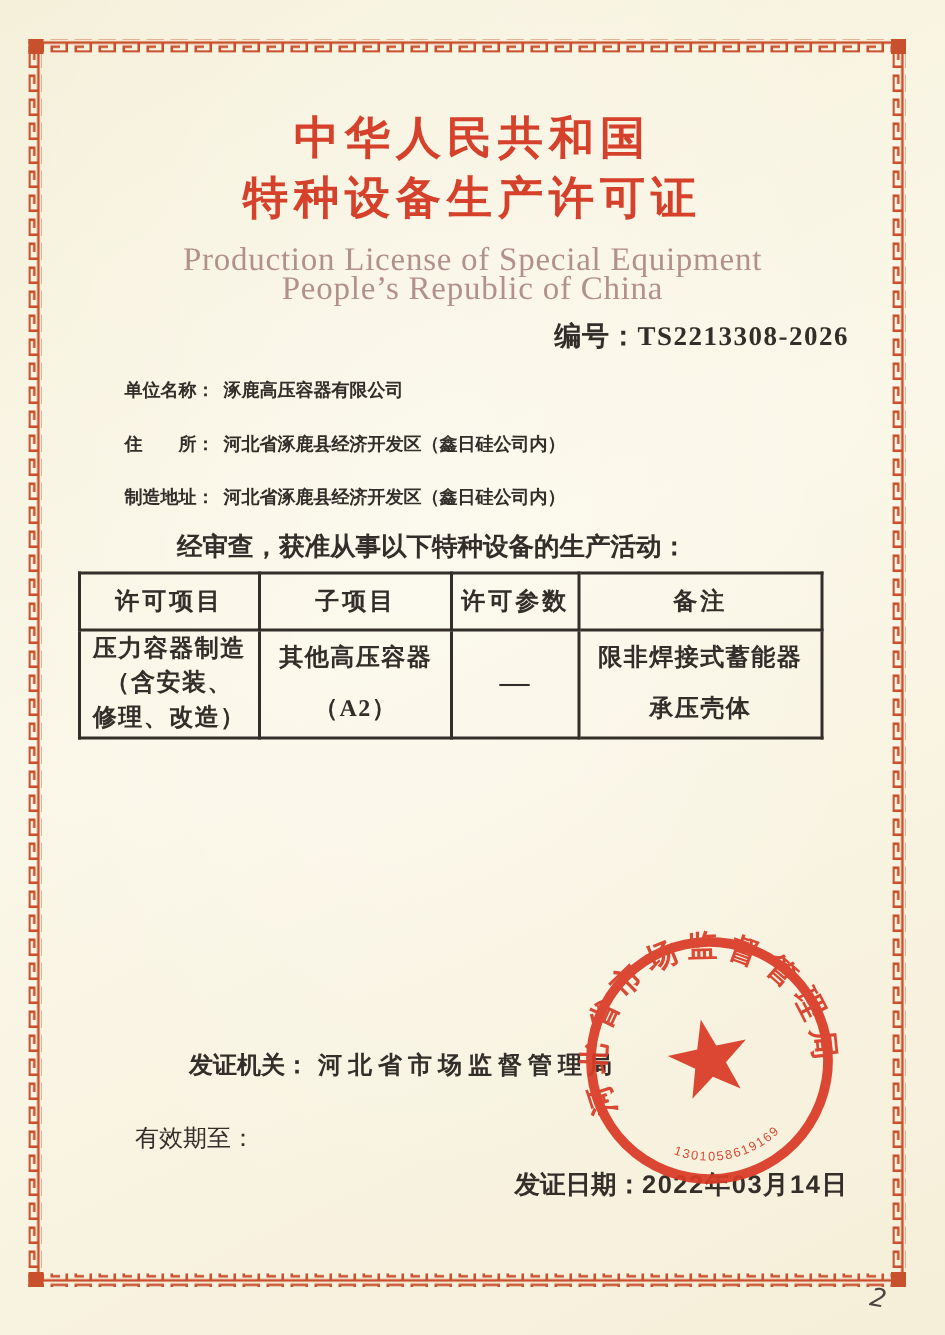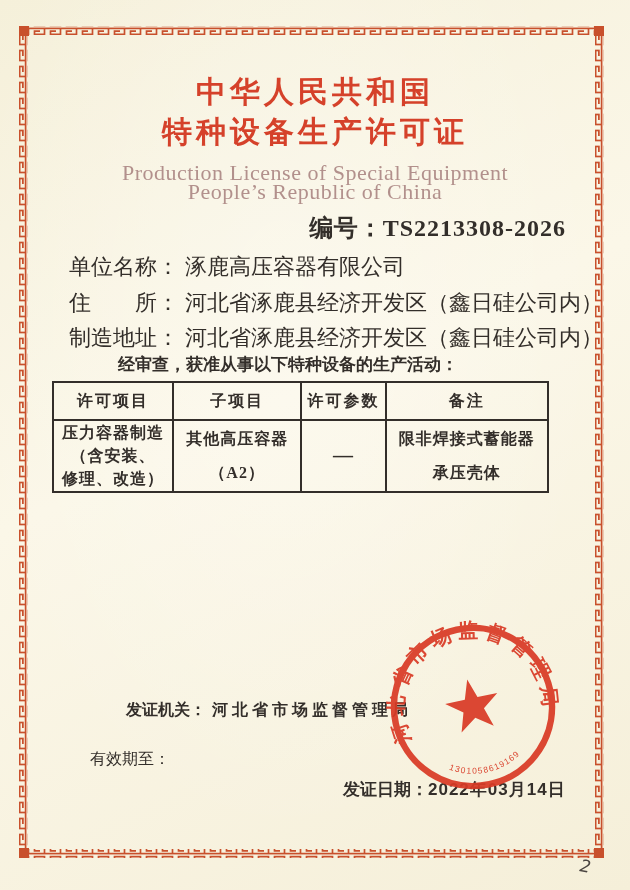--- a/index.html
+++ b/index.html
@@ -13,24 +13,24 @@
   }
   .border-svg{position:absolute;left:0;top:0;}
   .title-cn{position:absolute;left:0;width:100%;text-align:center;color:#d5412a;
     font-weight:700;font-size:30px;letter-spacing:4px;white-space:nowrap;}
   #title-cn-1{top:72px;}
   #title-cn-2{top:112px;}
   .title-en{position:absolute;left:0;width:100%;text-align:center;color:#b2908c;
     font-size:22px;letter-spacing:.5px;white-space:nowrap;}
   #title-en-1{top:160px;}
   #title-en-2{top:179px;}
-  .license-no{position:absolute;top:212px;right:64px;font-size:24px;font-weight:600;
+  .license-no{position:absolute;top:212px;right:64px;font-size:18px;font-weight:600;
     letter-spacing:.5px;white-space:nowrap;}
   .license-no .num{font-family:"Liberation Serif","DejaVu Serif",serif;letter-spacing:1px;}
-  .info-row{position:absolute;left:69px;font-size:22px;font-weight:400;white-space:nowrap;}
+  .info-row{position:absolute;left:83px;font-size:12px;font-weight:700;white-space:nowrap;}
   #info-row-1{top:252px;}
   #info-row-2{top:288px;}
   #info-row-3{top:323px;}
   .info-row .label{margin-right:6px;}
   .statement{position:absolute;left:118px;top:353px;font-size:17px;font-weight:600;white-space:nowrap;}
   .lic-table{position:absolute;left:52px;top:381px;width:497px;border-collapse:collapse;
     table-layout:fixed;font-size:16px;color:#332e2a;padding-left:34px;}
   .lic-table th,.lic-table td{border:2px solid #332e2a;padding:0 4px;}
   .lic-table th{height:36px;font-weight:600;letter-spacing:2px;text-align:center;}
   .lic-table td{height:68px;text-align:center;vertical-align:middle;

